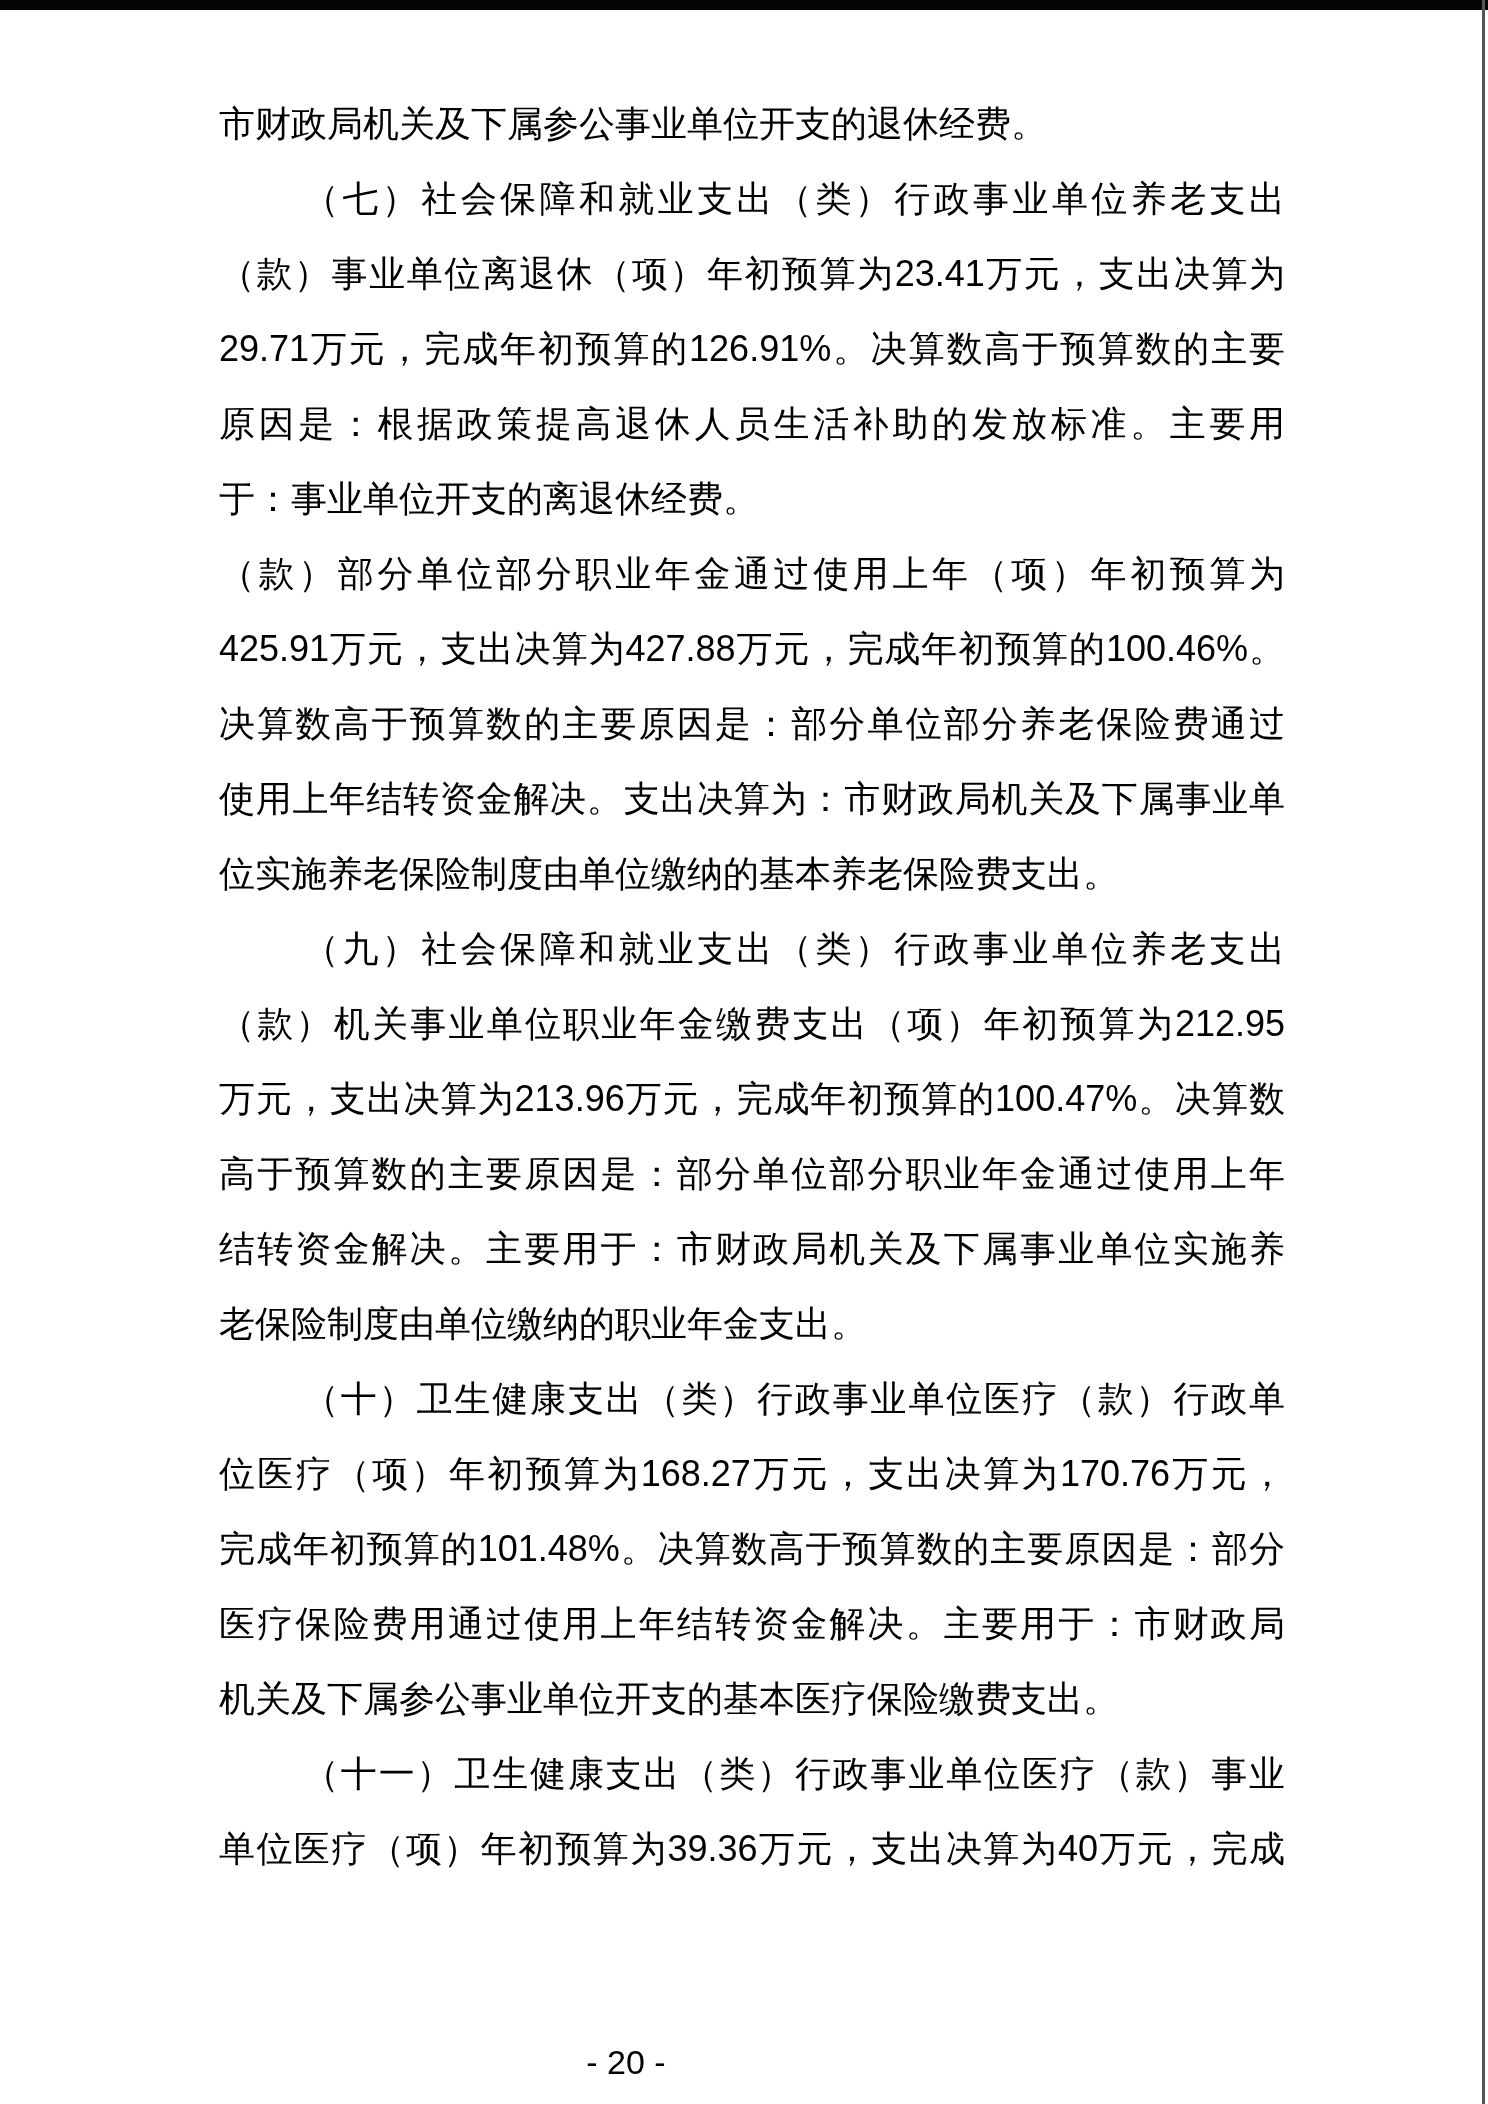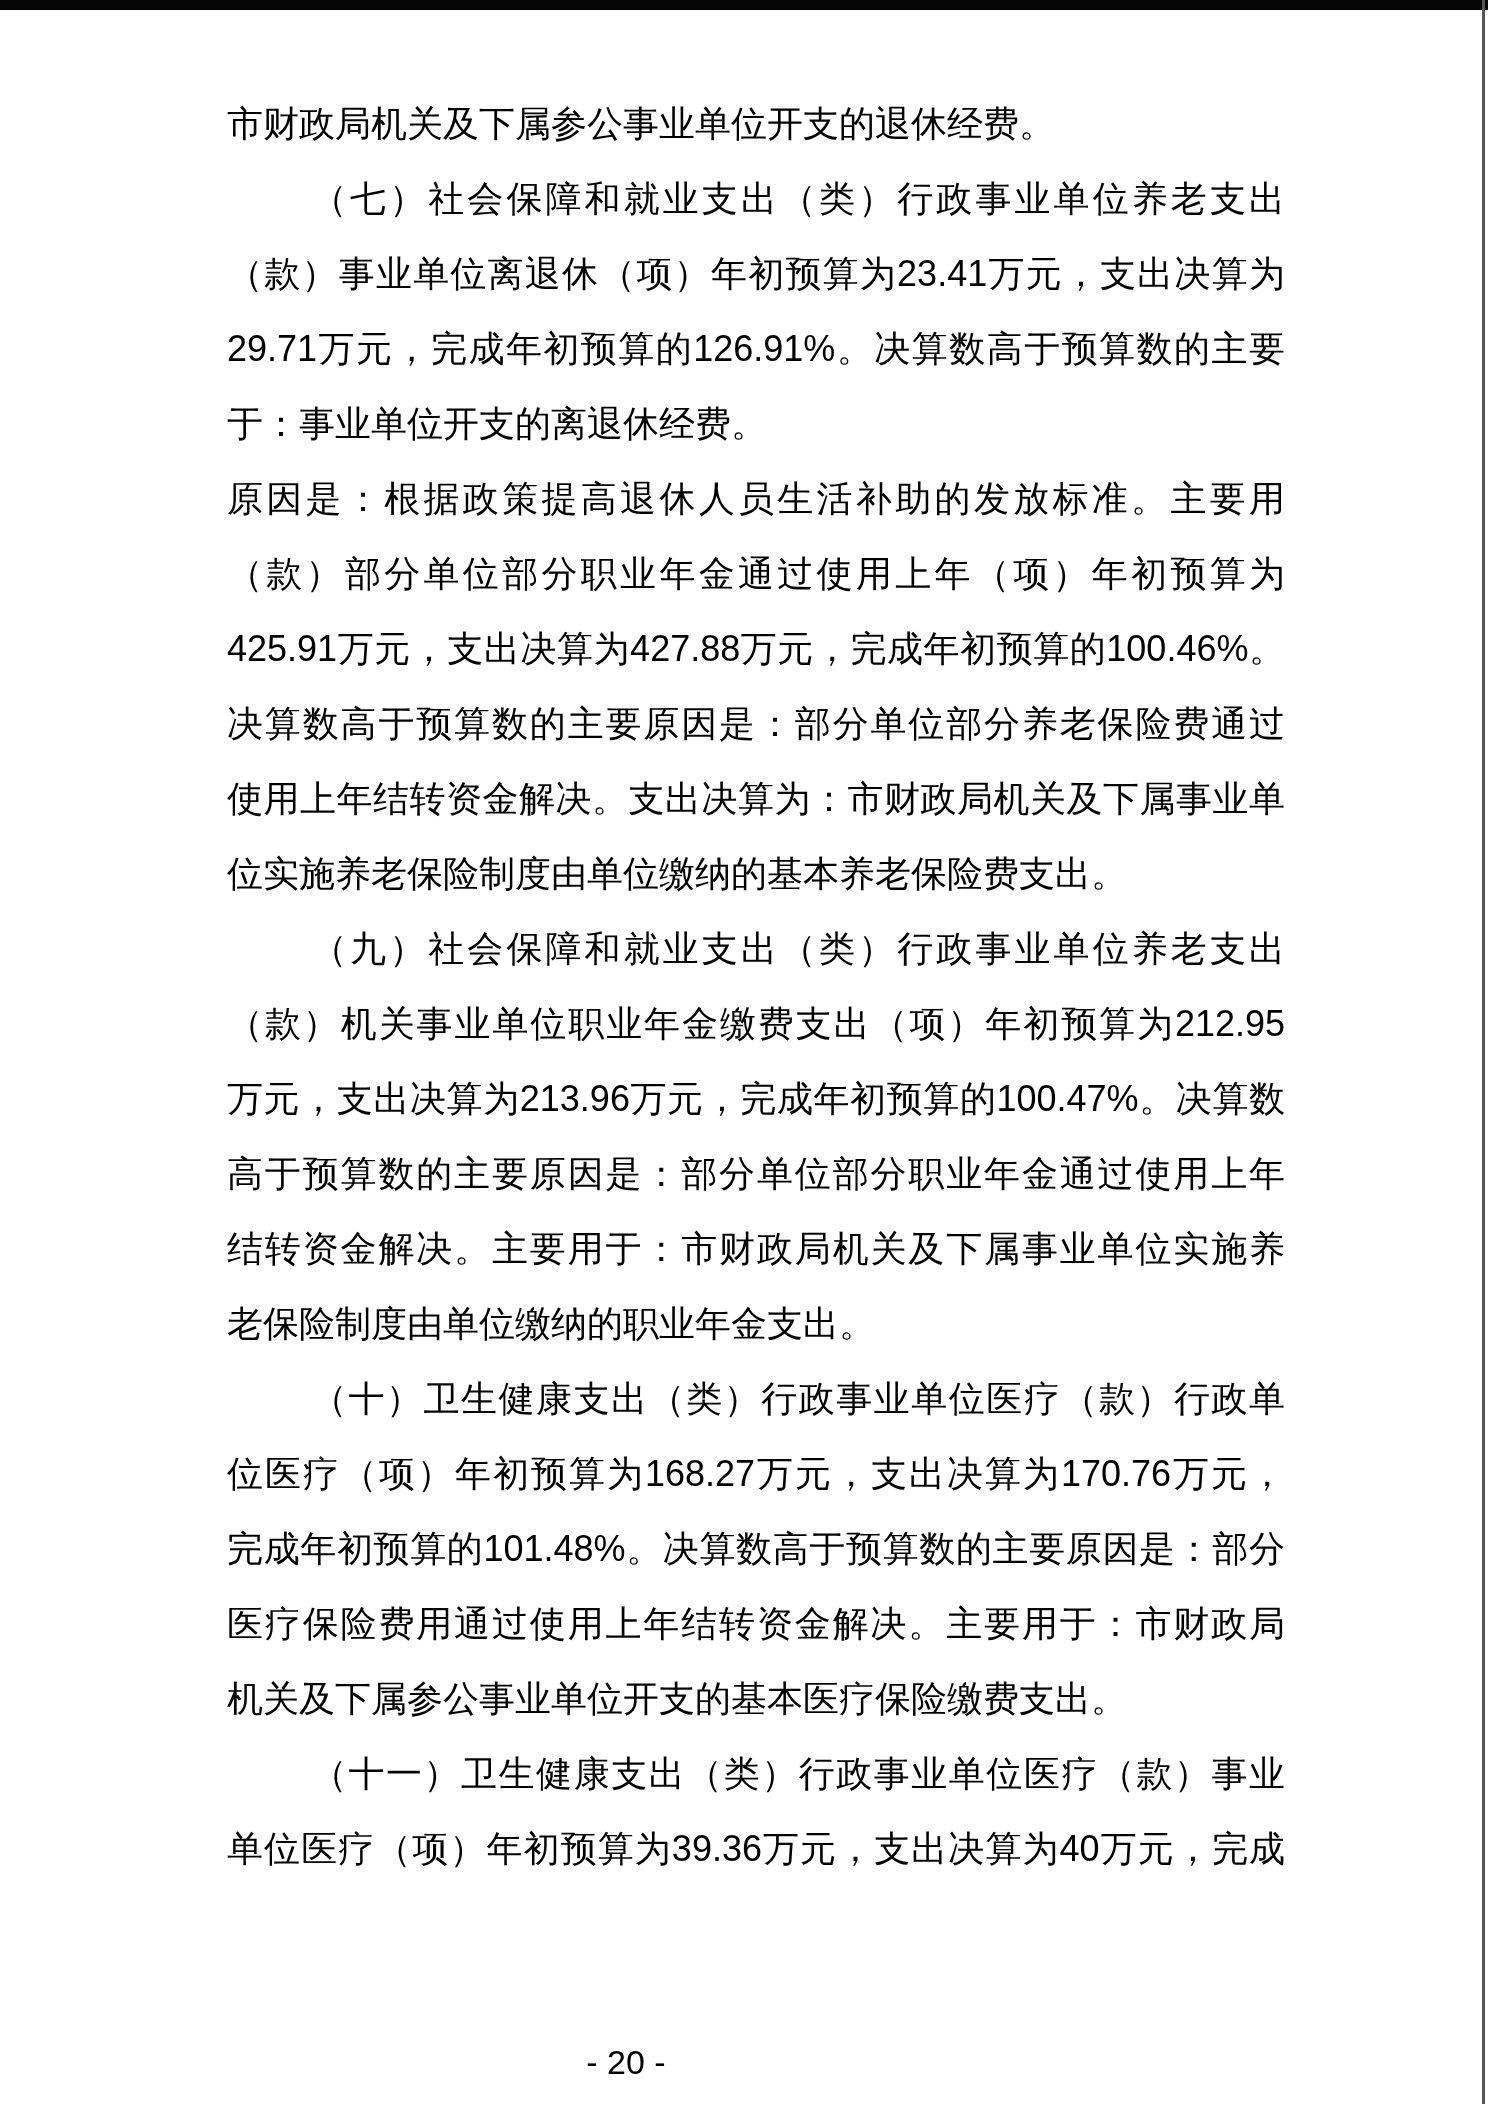--- a/index.html
+++ b/index.html
@@ -31,21 +31,20 @@
     top: 86px;
     width: 1066px;
   }
   .text-line {
     font-size: 36px;
     line-height: 75px;
     height: 75px;
     overflow: hidden;
     white-space: nowrap;
     text-align: left;
-    margin-left: 8px;
   }
   .text-line.fill {
     white-space: normal;
     text-align: justify;
     text-align-last: justify;
   }
   .text-line.indent {
     text-indent: 84px;
   }
   .page-footer {
@@ -64,22 +63,22 @@
 <body>
 
 <div class="scan-top-strip"></div>
 <div class="scan-right-line"></div>
 
 <div class="text-block" id="text-block">
     <div class="text-line">市财政局机关及下属参公事业单位开支的退休经费。</div>
     <div class="text-line fill indent">（七）社会保障和就业支出（类）行政事业单位养老支出</div>
     <div class="text-line fill">（款）事业单位离退休（项）年初预算为23.41万元，支出决算为</div>
     <div class="text-line fill">29.71万元，完成年初预算的126.91%。决算数高于预算数的主要</div>
+    <div class="text-line fill">原因是：根据政策提高退休人员生活补助的发放标准。主要用</div>
     <div class="text-line">于：事业单位开支的离退休经费。</div>
-    <div class="text-line fill">原因是：根据政策提高退休人员生活补助的发放标准。主要用</div>
     <div class="text-line fill">（款）部分单位部分职业年金通过使用上年（项）年初预算为</div>
     <div class="text-line fill">425.91万元，支出决算为427.88万元，完成年初预算的100.46%。</div>
     <div class="text-line fill">决算数高于预算数的主要原因是：部分单位部分养老保险费通过</div>
     <div class="text-line fill">使用上年结转资金解决。支出决算为：市财政局机关及下属事业单</div>
     <div class="text-line">位实施养老保险制度由单位缴纳的基本养老保险费支出。</div>
     <div class="text-line fill indent">（九）社会保障和就业支出（类）行政事业单位养老支出</div>
     <div class="text-line fill">（款）机关事业单位职业年金缴费支出（项）年初预算为212.95</div>
     <div class="text-line fill">万元，支出决算为213.96万元，完成年初预算的100.47%。决算数</div>
     <div class="text-line fill">高于预算数的主要原因是：部分单位部分职业年金通过使用上年</div>
     <div class="text-line fill">结转资金解决。主要用于：市财政局机关及下属事业单位实施养</div>

